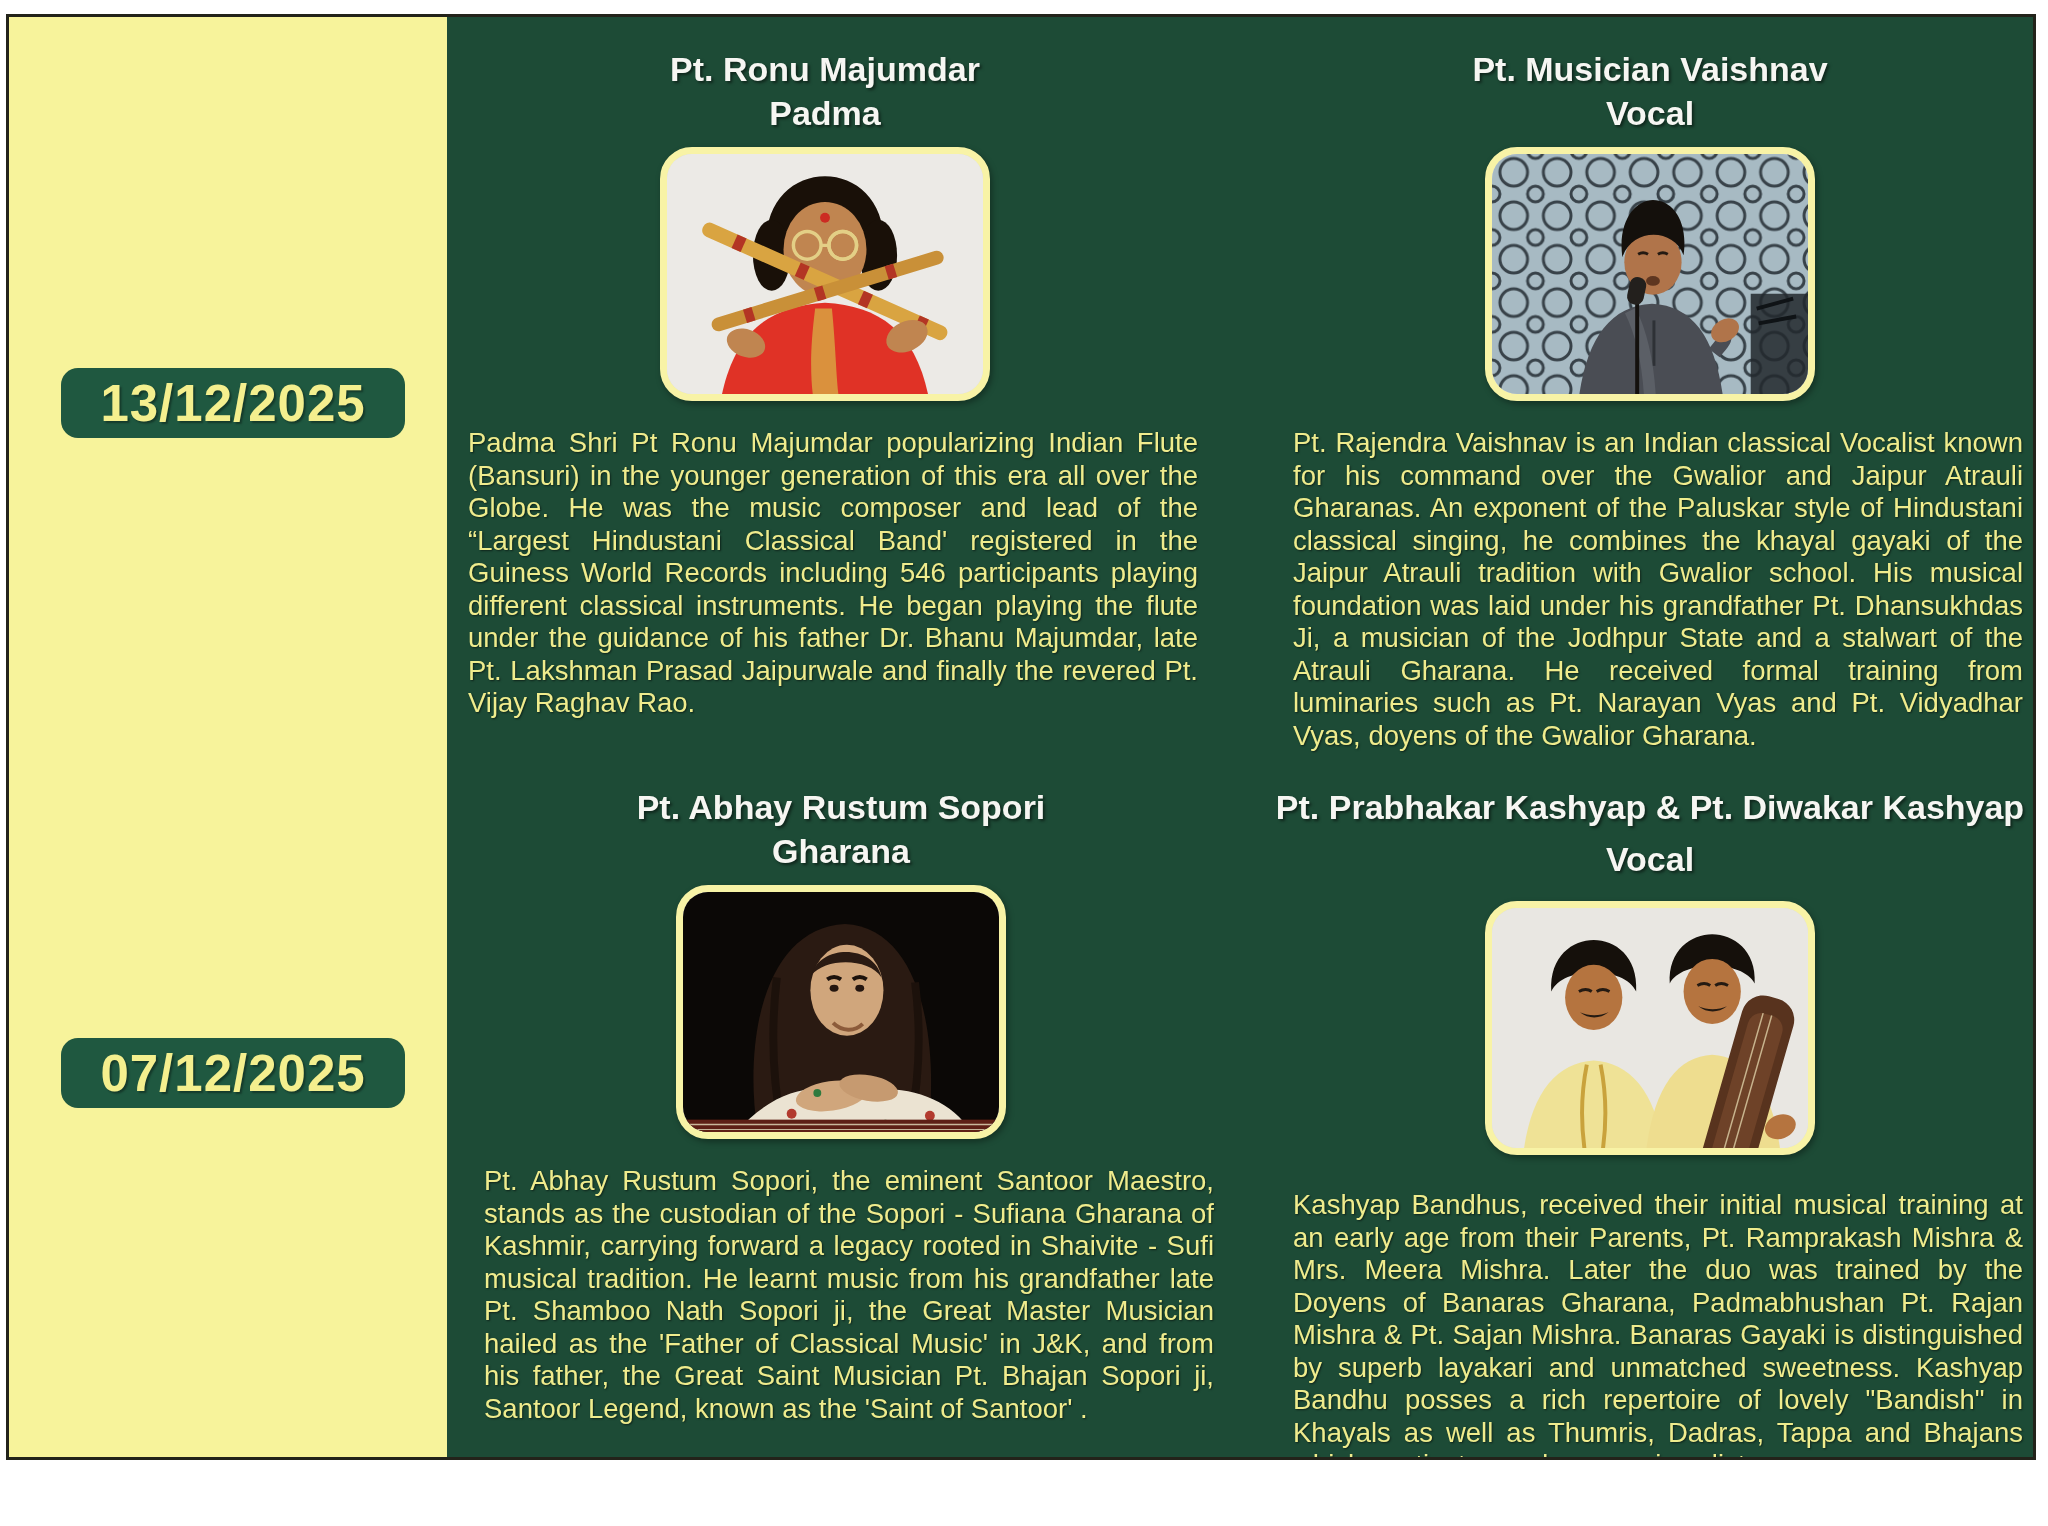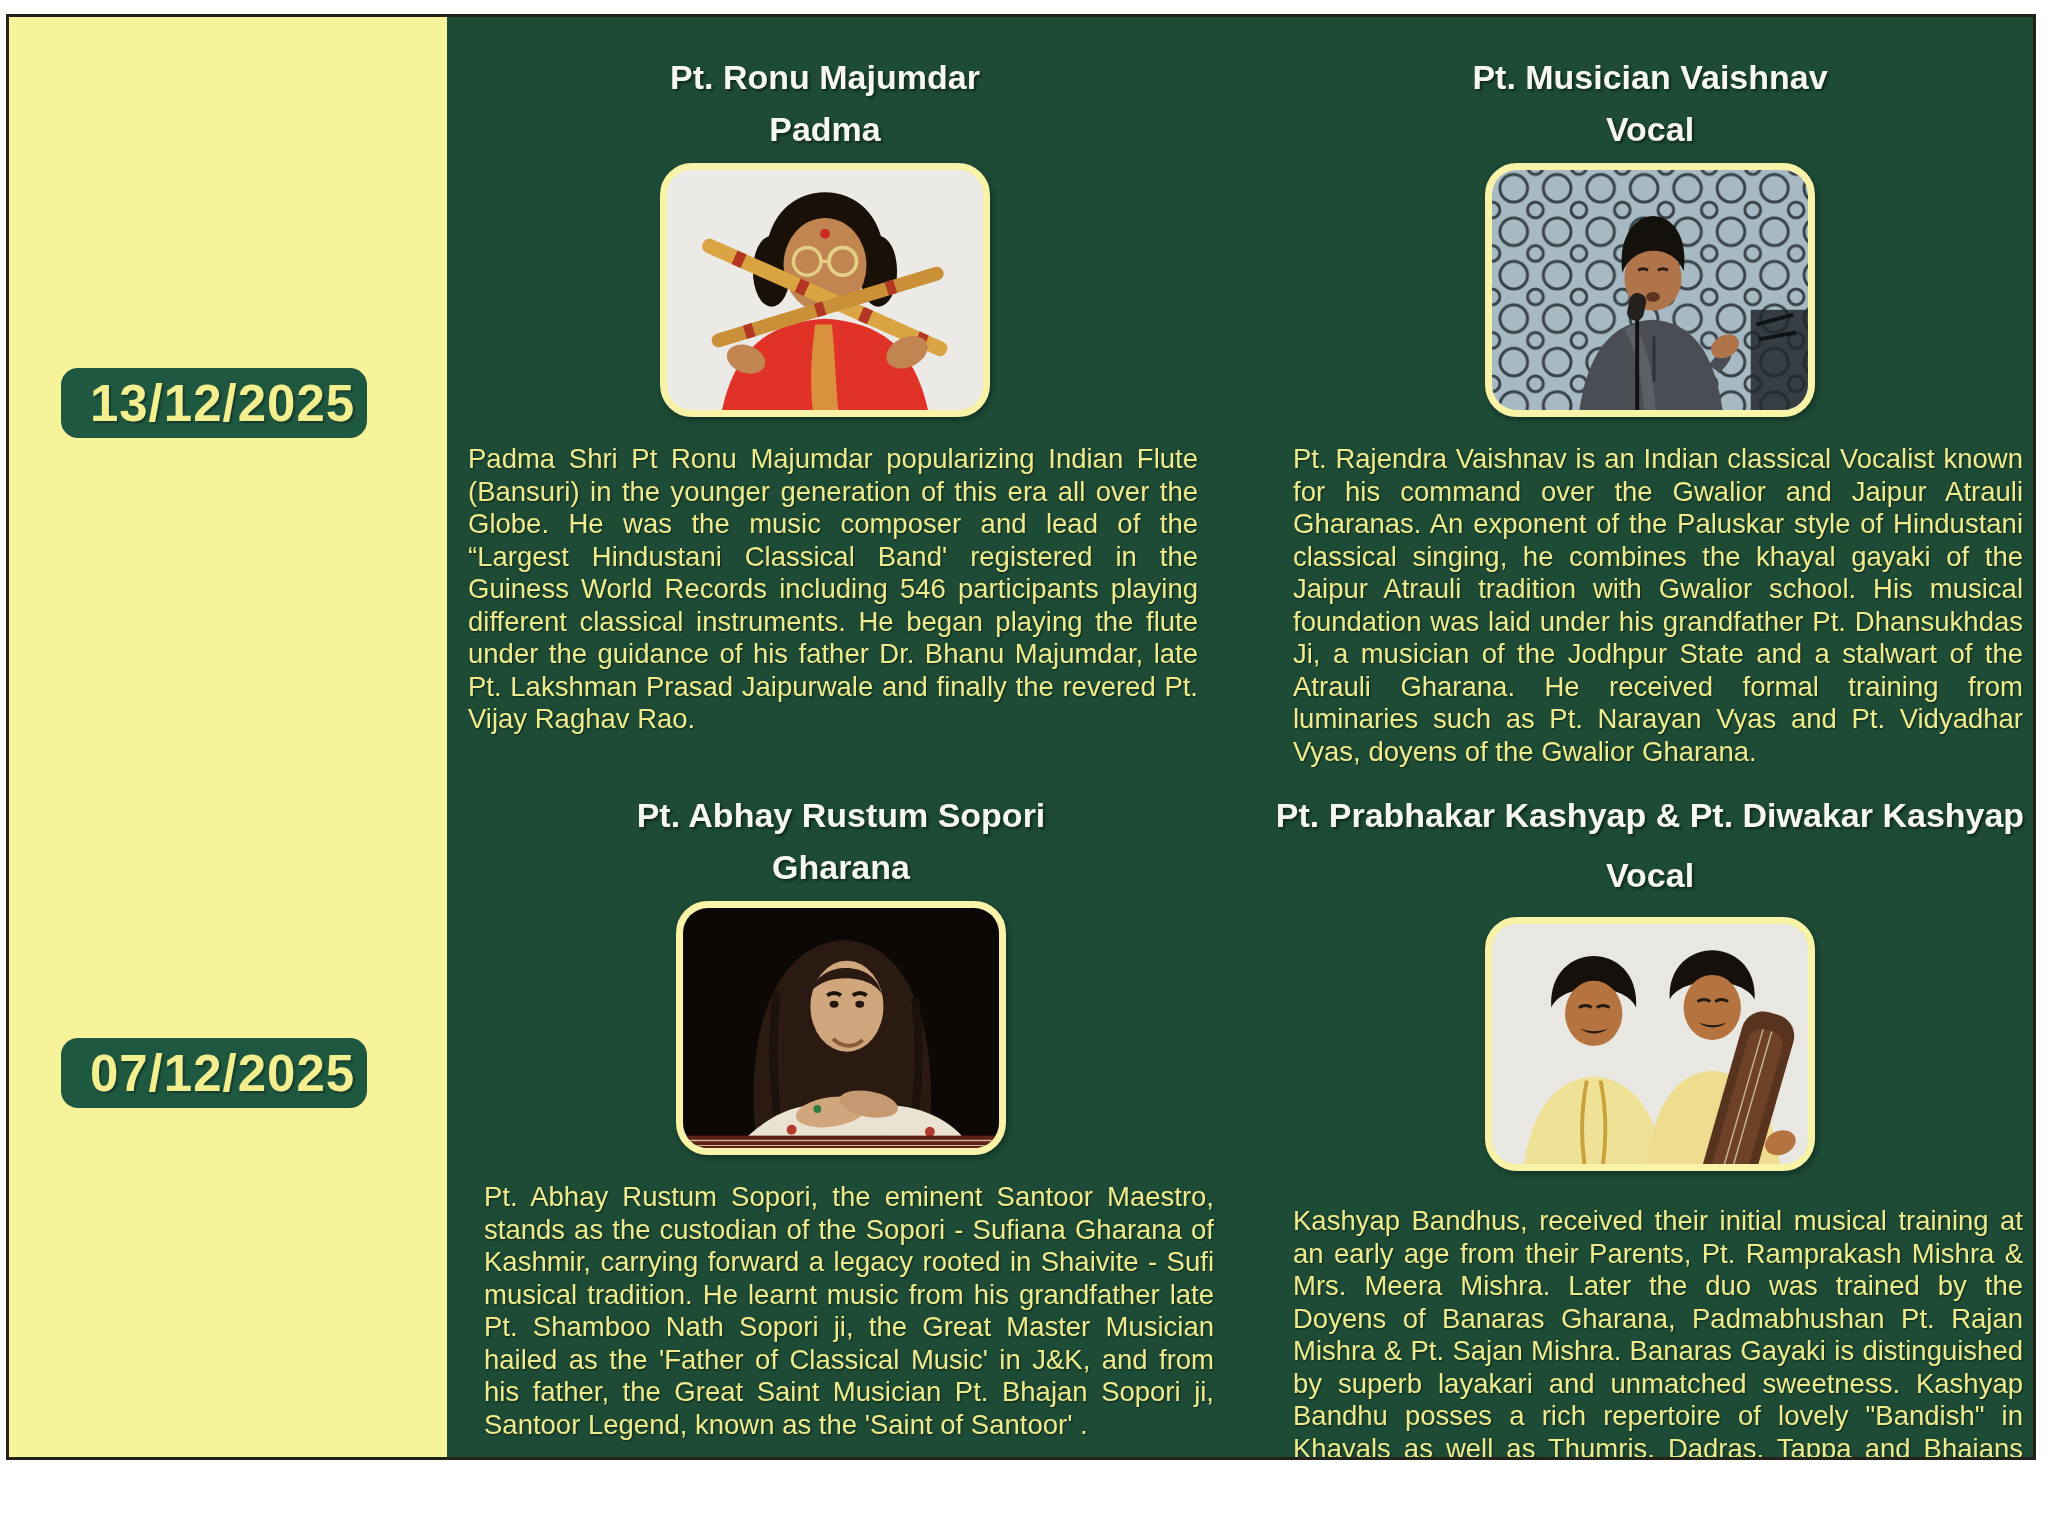--- a/index.html
+++ b/index.html
@@ -18,47 +18,45 @@
     display:flex;
     background:#1d4b36;
     overflow:hidden;
   }
   .sidebar{
     width:438px;flex:0 0 438px;
     background:#f7f39b;
     position:relative;
   }
   .date-badge{
-    position:absolute;left:52px;width:289px;height:70px;
+    position:absolute;left:52px;width:344px;height:70px;
     background:#1f5840;border-radius:17px;
     color:#f4ef8e;
     font-weight:bold;font-size:51px;letter-spacing:1px;
     display:flex;align-items:center;justify-content:center;
     text-shadow:2px 2px 2px rgba(0,0,0,0.35);
-    padding-left:17px;
   }
   .badge-1{top:351px;}
   .badge-2{top:1021px;}
   .main{
     flex:1;background:#1d4b36;position:relative;overflow:hidden;
   }
   .cell{
     position:absolute;width:730px;
     display:flex;flex-direction:column;align-items:center;
   }
   .cell-1{left:13px;top:30px;}
   .cell-2{left:838px;top:30px;}
   .cell-3{left:29px;top:768px;}
   .cell-4{left:838px;top:768px;gap:8px;}
   .artist-name,.artist-instrument{
     text-align:left;color:#f6f6f2;font-weight:bold;
     font-size:34px;line-height:44px;
     text-shadow:2px 2px 3px rgba(0,0,0,0.5);
     white-space:nowrap;
-    margin-top:8px;
   }
   .photo-frame{
     margin-top:12px;
     width:316px;height:240px;
     border:7px solid #f8f3a6;
     border-radius:32px;
     overflow:hidden;
     background:#dddddd;
     box-shadow:2px 3px 6px rgba(0,0,0,0.35);
   }

